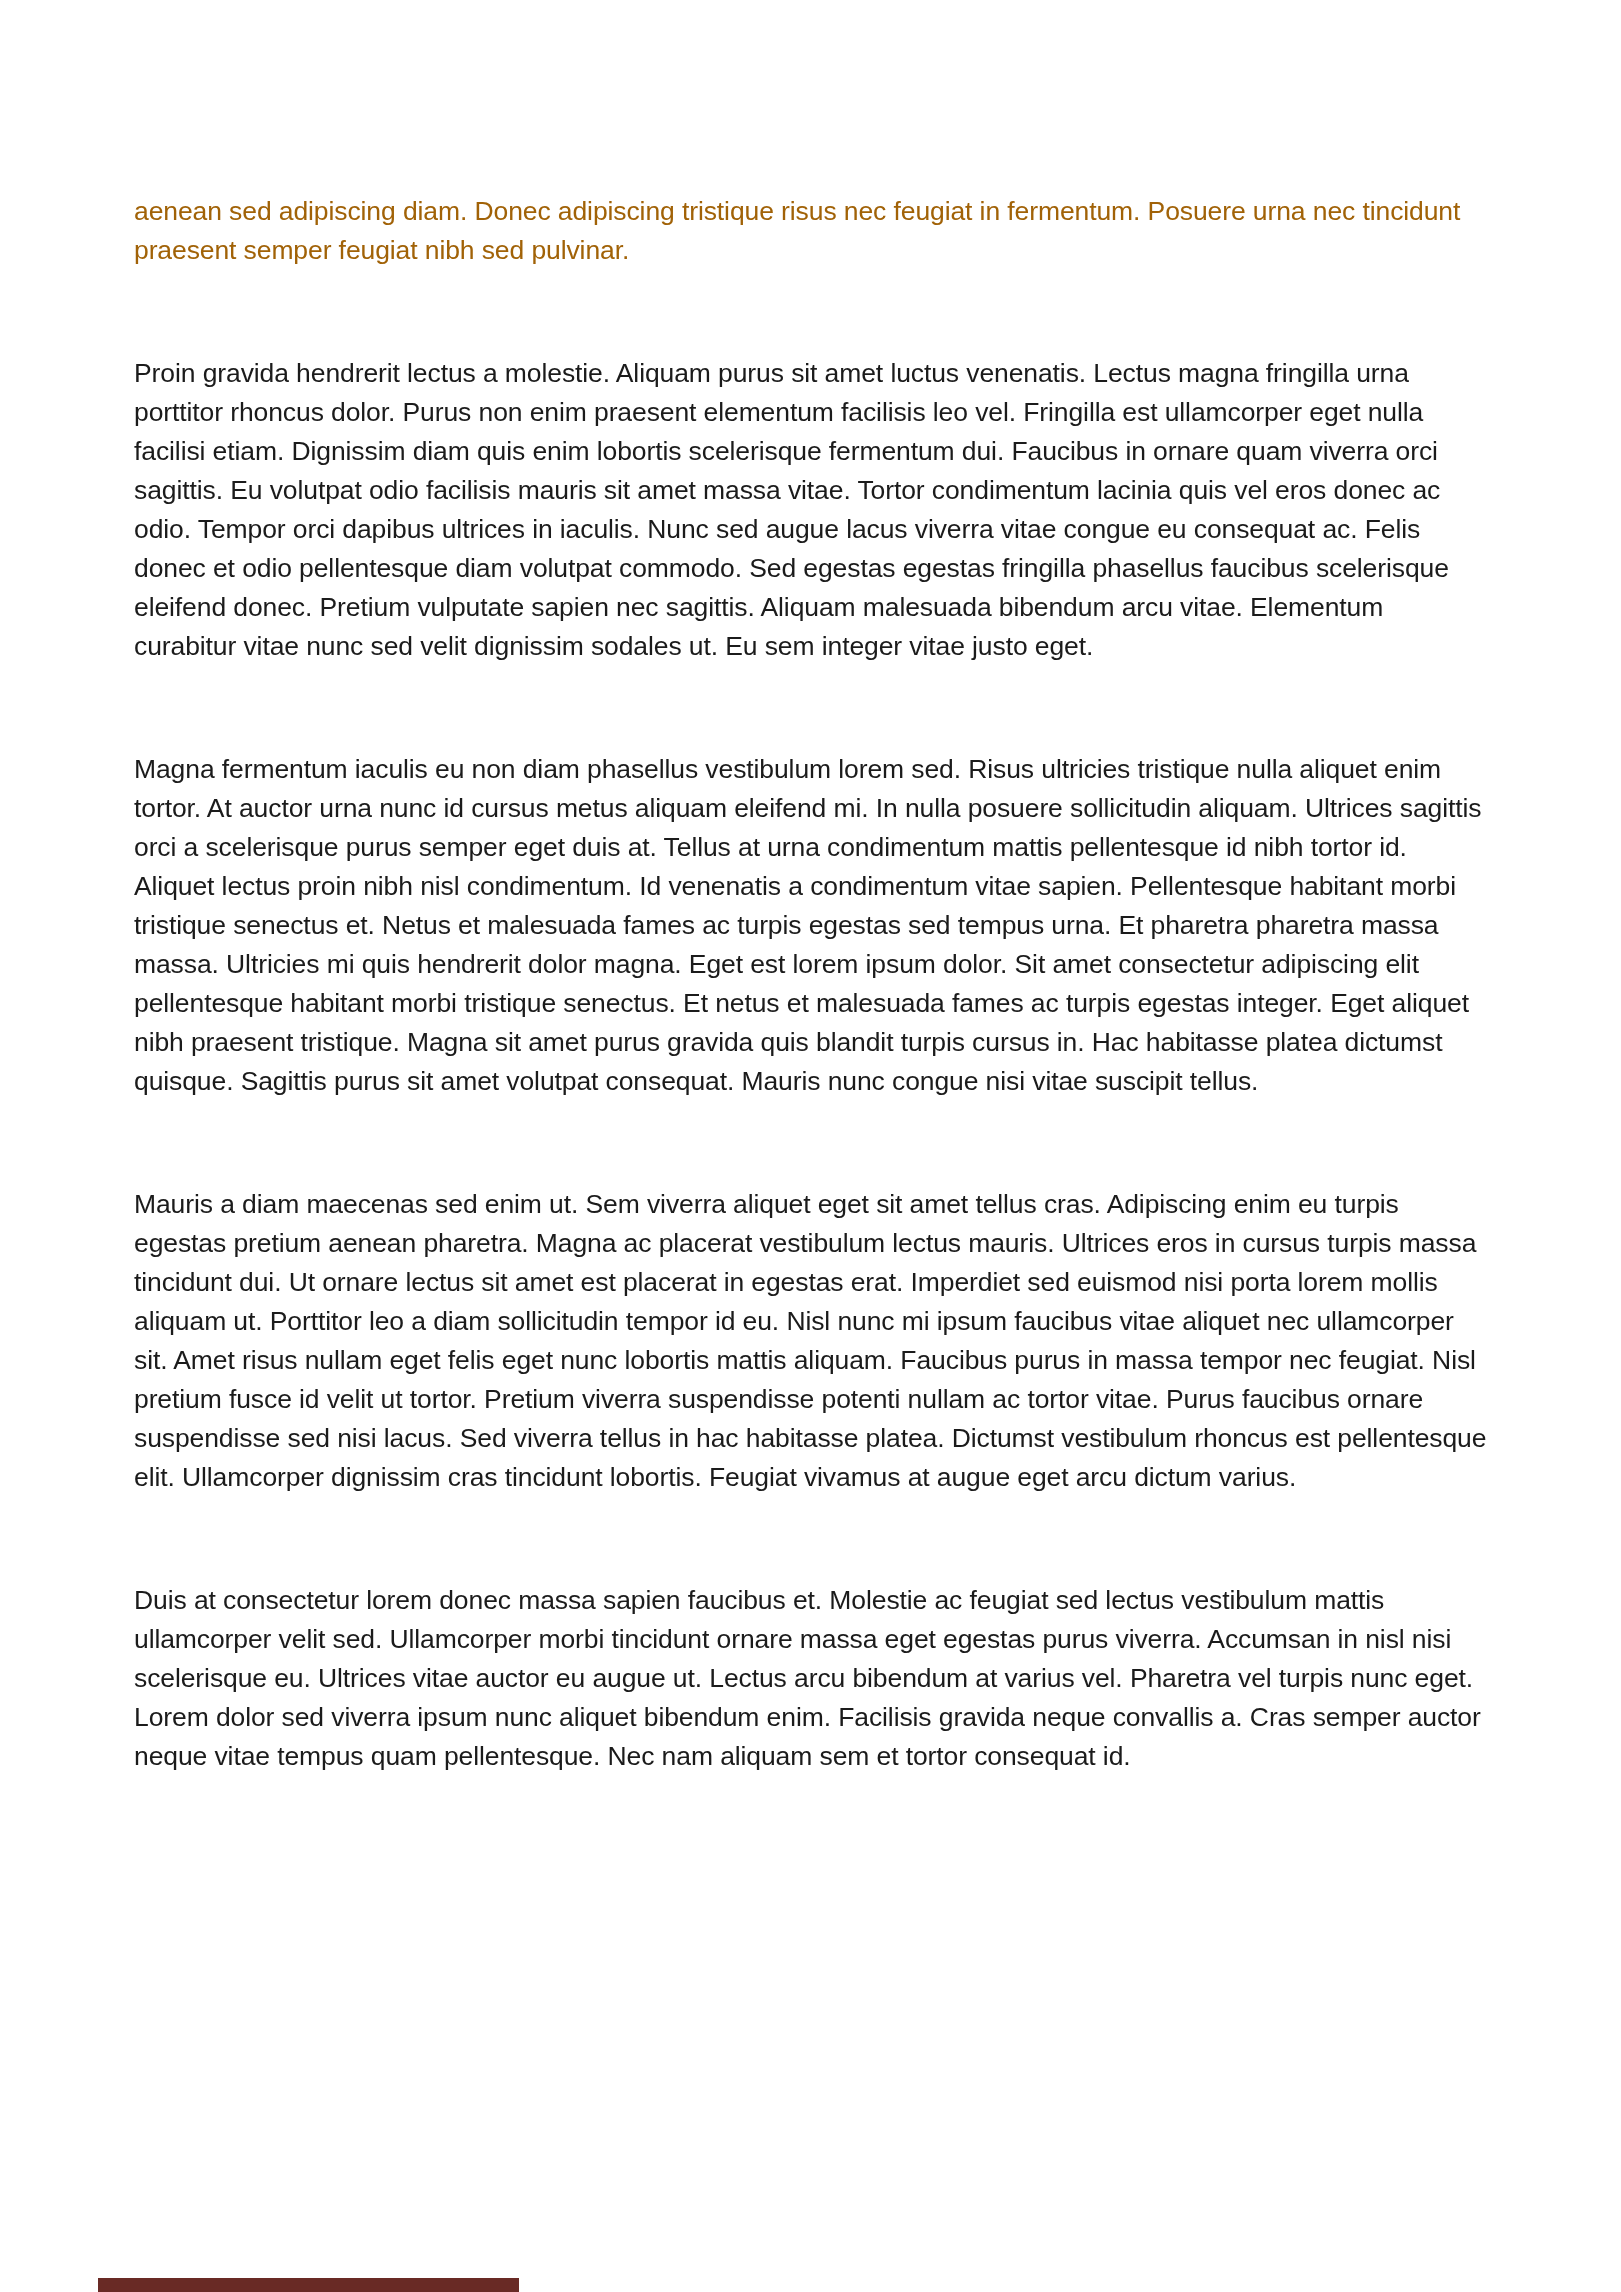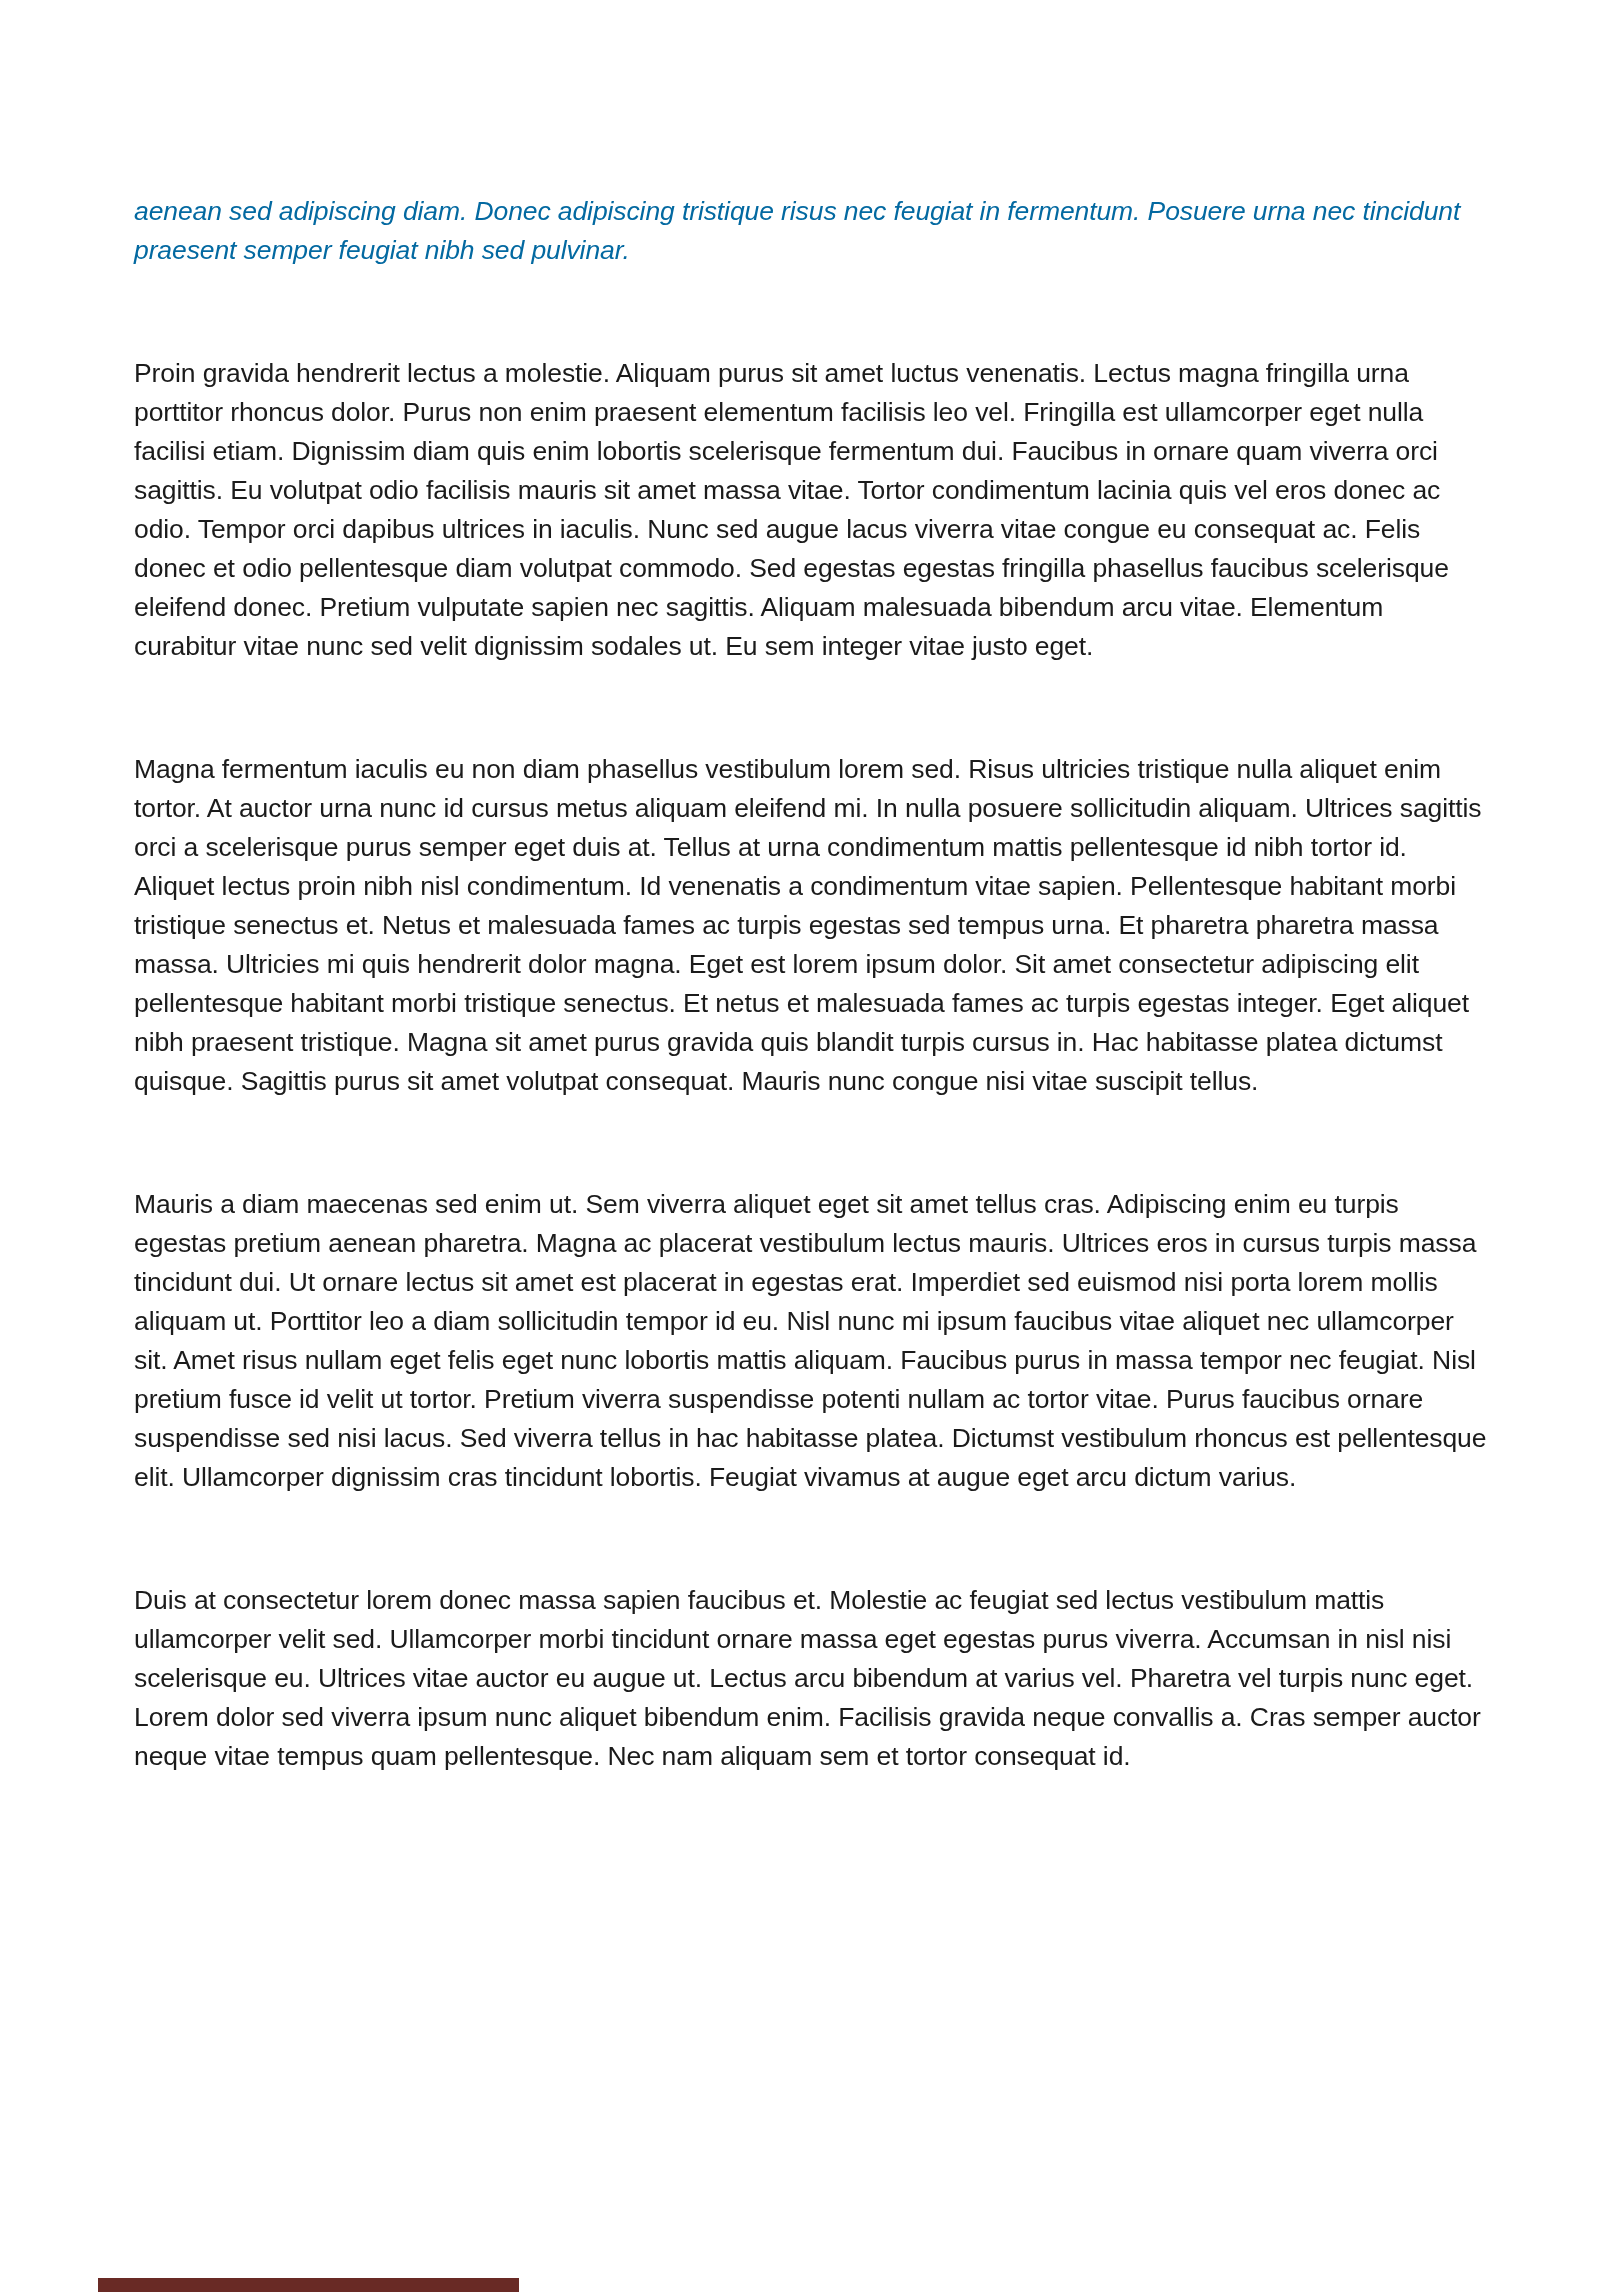--- a/index.html
+++ b/index.html
@@ -34,21 +34,21 @@
     bottom: 0;
     width: 421px;
     height: 14.7px;
     background: #692a25;
   }
 </style>
 </head>
 <body style="background-color: rgb(255, 255, 255);">
 
 <div class="text-column">
-  <p class="doc-paragraph" style="color: #0369a1; font-style: italic;">aenean sed adipiscing diam. Donec adipiscing tristique risus nec feugiat in fermentum. Posuere urna nec tincidunt praesent semper feugiat nibh sed pulvinar.</p>
+  <p class="doc-paragraph" style="color: #a16207;">aenean sed adipiscing diam. Donec adipiscing tristique risus nec feugiat in fermentum. Posuere urna nec tincidunt praesent semper feugiat nibh sed pulvinar.</p>
   <p class="doc-paragraph" style="color: rgb(27, 27, 27);">Proin gravida hendrerit lectus a molestie. Aliquam purus sit amet luctus venenatis. Lectus magna fringilla urna porttitor rhoncus dolor. Purus non enim praesent elementum facilisis leo vel. Fringilla est ullamcorper eget nulla facilisi etiam. Dignissim diam quis enim lobortis scelerisque fermentum dui. Faucibus in ornare quam viverra orci sagittis. Eu volutpat odio facilisis mauris sit amet massa vitae. Tortor condimentum lacinia quis vel eros donec ac odio. Tempor orci dapibus ultrices in iaculis. Nunc sed augue lacus viverra vitae congue eu consequat ac. Felis donec et odio pellentesque diam volutpat commodo. Sed egestas egestas fringilla phasellus faucibus scelerisque eleifend donec. Pretium vulputate sapien nec sagittis. Aliquam malesuada bibendum arcu vitae. Elementum curabitur vitae nunc sed velit dignissim sodales ut. Eu sem integer vitae justo eget.</p>
   <p class="doc-paragraph" style="color: rgb(27, 27, 27);">Magna fermentum iaculis eu non diam phasellus vestibulum lorem sed. Risus ultricies tristique nulla aliquet enim tortor. At auctor urna nunc id cursus metus aliquam eleifend mi. In nulla posuere sollicitudin aliquam. Ultrices sagittis orci a scelerisque purus semper eget duis at. Tellus at urna condimentum mattis pellentesque id nibh tortor id. Aliquet lectus proin nibh nisl condimentum. Id venenatis a condimentum vitae sapien. Pellentesque habitant morbi tristique senectus et. Netus et malesuada fames ac turpis egestas sed tempus urna. Et pharetra pharetra massa massa. Ultricies mi quis hendrerit dolor magna. Eget est lorem ipsum dolor. Sit amet consectetur adipiscing elit pellentesque habitant morbi tristique senectus. Et netus et malesuada fames ac turpis egestas integer. Eget aliquet nibh praesent tristique. Magna sit amet purus gravida quis blandit turpis cursus in. Hac habitasse platea dictumst quisque. Sagittis purus sit amet volutpat consequat. Mauris nunc congue nisi vitae suscipit tellus.</p>
   <p class="doc-paragraph" style="color: rgb(27, 27, 27);">Mauris a diam maecenas sed enim ut. Sem viverra aliquet eget sit amet tellus cras. Adipiscing enim eu turpis egestas pretium aenean pharetra. Magna ac placerat vestibulum lectus mauris. Ultrices eros in cursus turpis massa tincidunt dui. Ut ornare lectus sit amet est placerat in egestas erat. Imperdiet sed euismod nisi porta lorem mollis aliquam ut. Porttitor leo a diam sollicitudin tempor id eu. Nisl nunc mi ipsum faucibus vitae aliquet nec ullamcorper sit. Amet risus nullam eget felis eget nunc lobortis mattis aliquam. Faucibus purus in massa tempor nec feugiat. Nisl pretium fusce id velit ut tortor. Pretium viverra suspendisse potenti nullam ac tortor vitae. Purus faucibus ornare suspendisse sed nisi lacus. Sed viverra tellus in hac habitasse platea. Dictumst vestibulum rhoncus est pellentesque elit. Ullamcorper dignissim cras tincidunt lobortis. Feugiat vivamus at augue eget arcu dictum varius.</p>
   <p class="doc-paragraph" style="color: rgb(27, 27, 27);">Duis at consectetur lorem donec massa sapien faucibus et. Molestie ac feugiat sed lectus vestibulum mattis ullamcorper velit sed. Ullamcorper morbi tincidunt ornare massa eget egestas purus viverra. Accumsan in nisl nisi scelerisque eu. Ultrices vitae auctor eu augue ut. Lectus arcu bibendum at varius vel. Pharetra vel turpis nunc eget. Lorem dolor sed viverra ipsum nunc aliquet bibendum enim. Facilisis gravida neque convallis a. Cras semper auctor neque vitae tempus quam pellentesque. Nec nam aliquam sem et tortor consequat id.</p>
 </div>
 
 <div class="partial-bar" style="background-color: rgb(105, 42, 37);"></div>
 
 
 </body></html>

